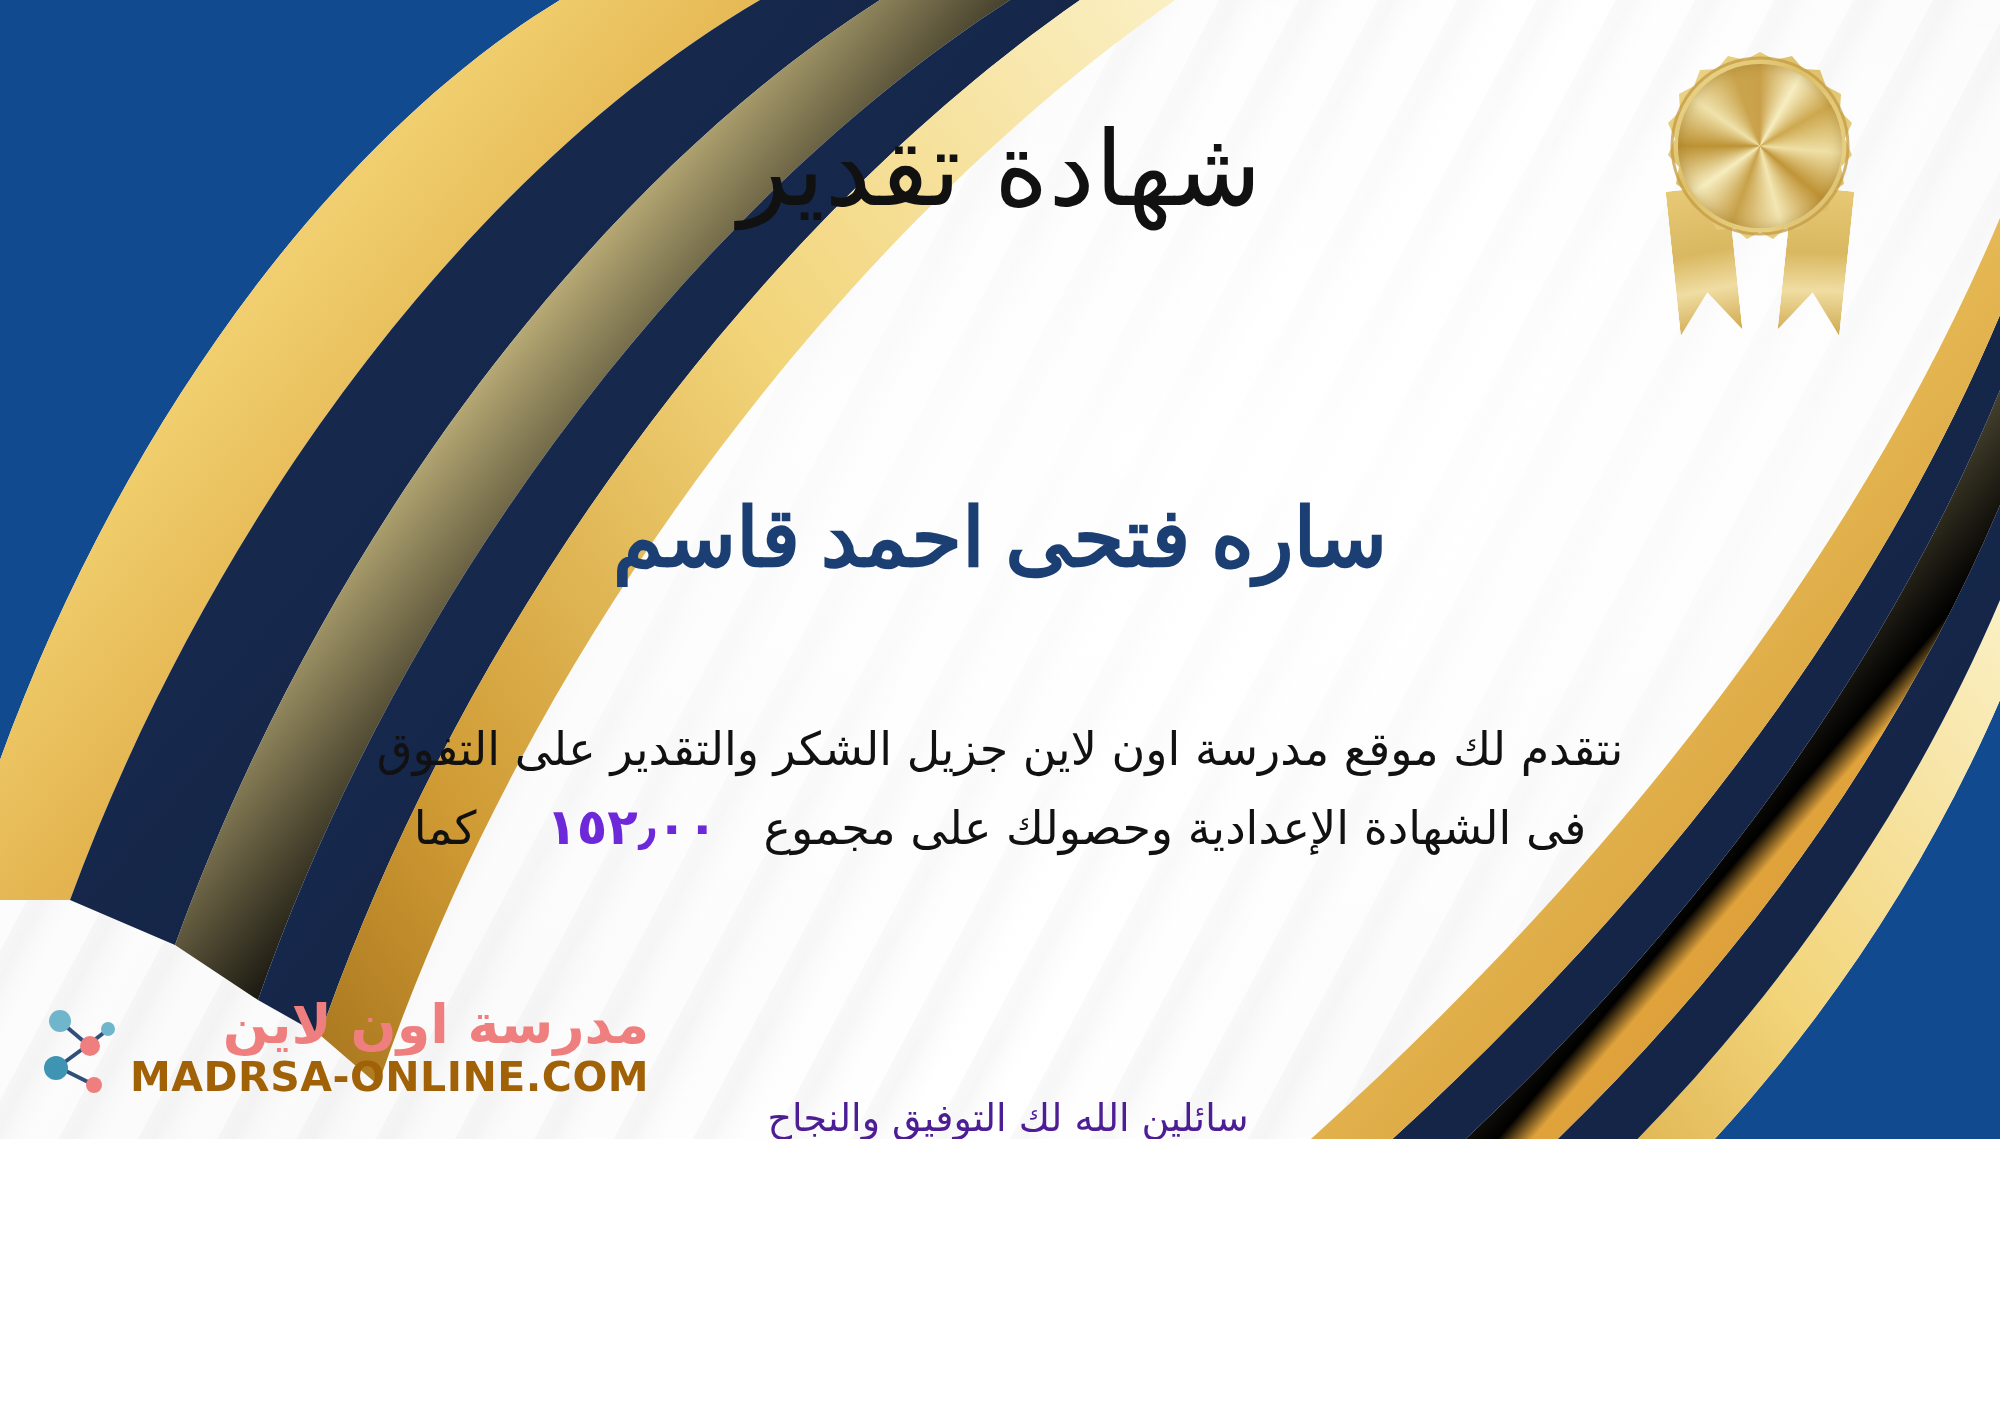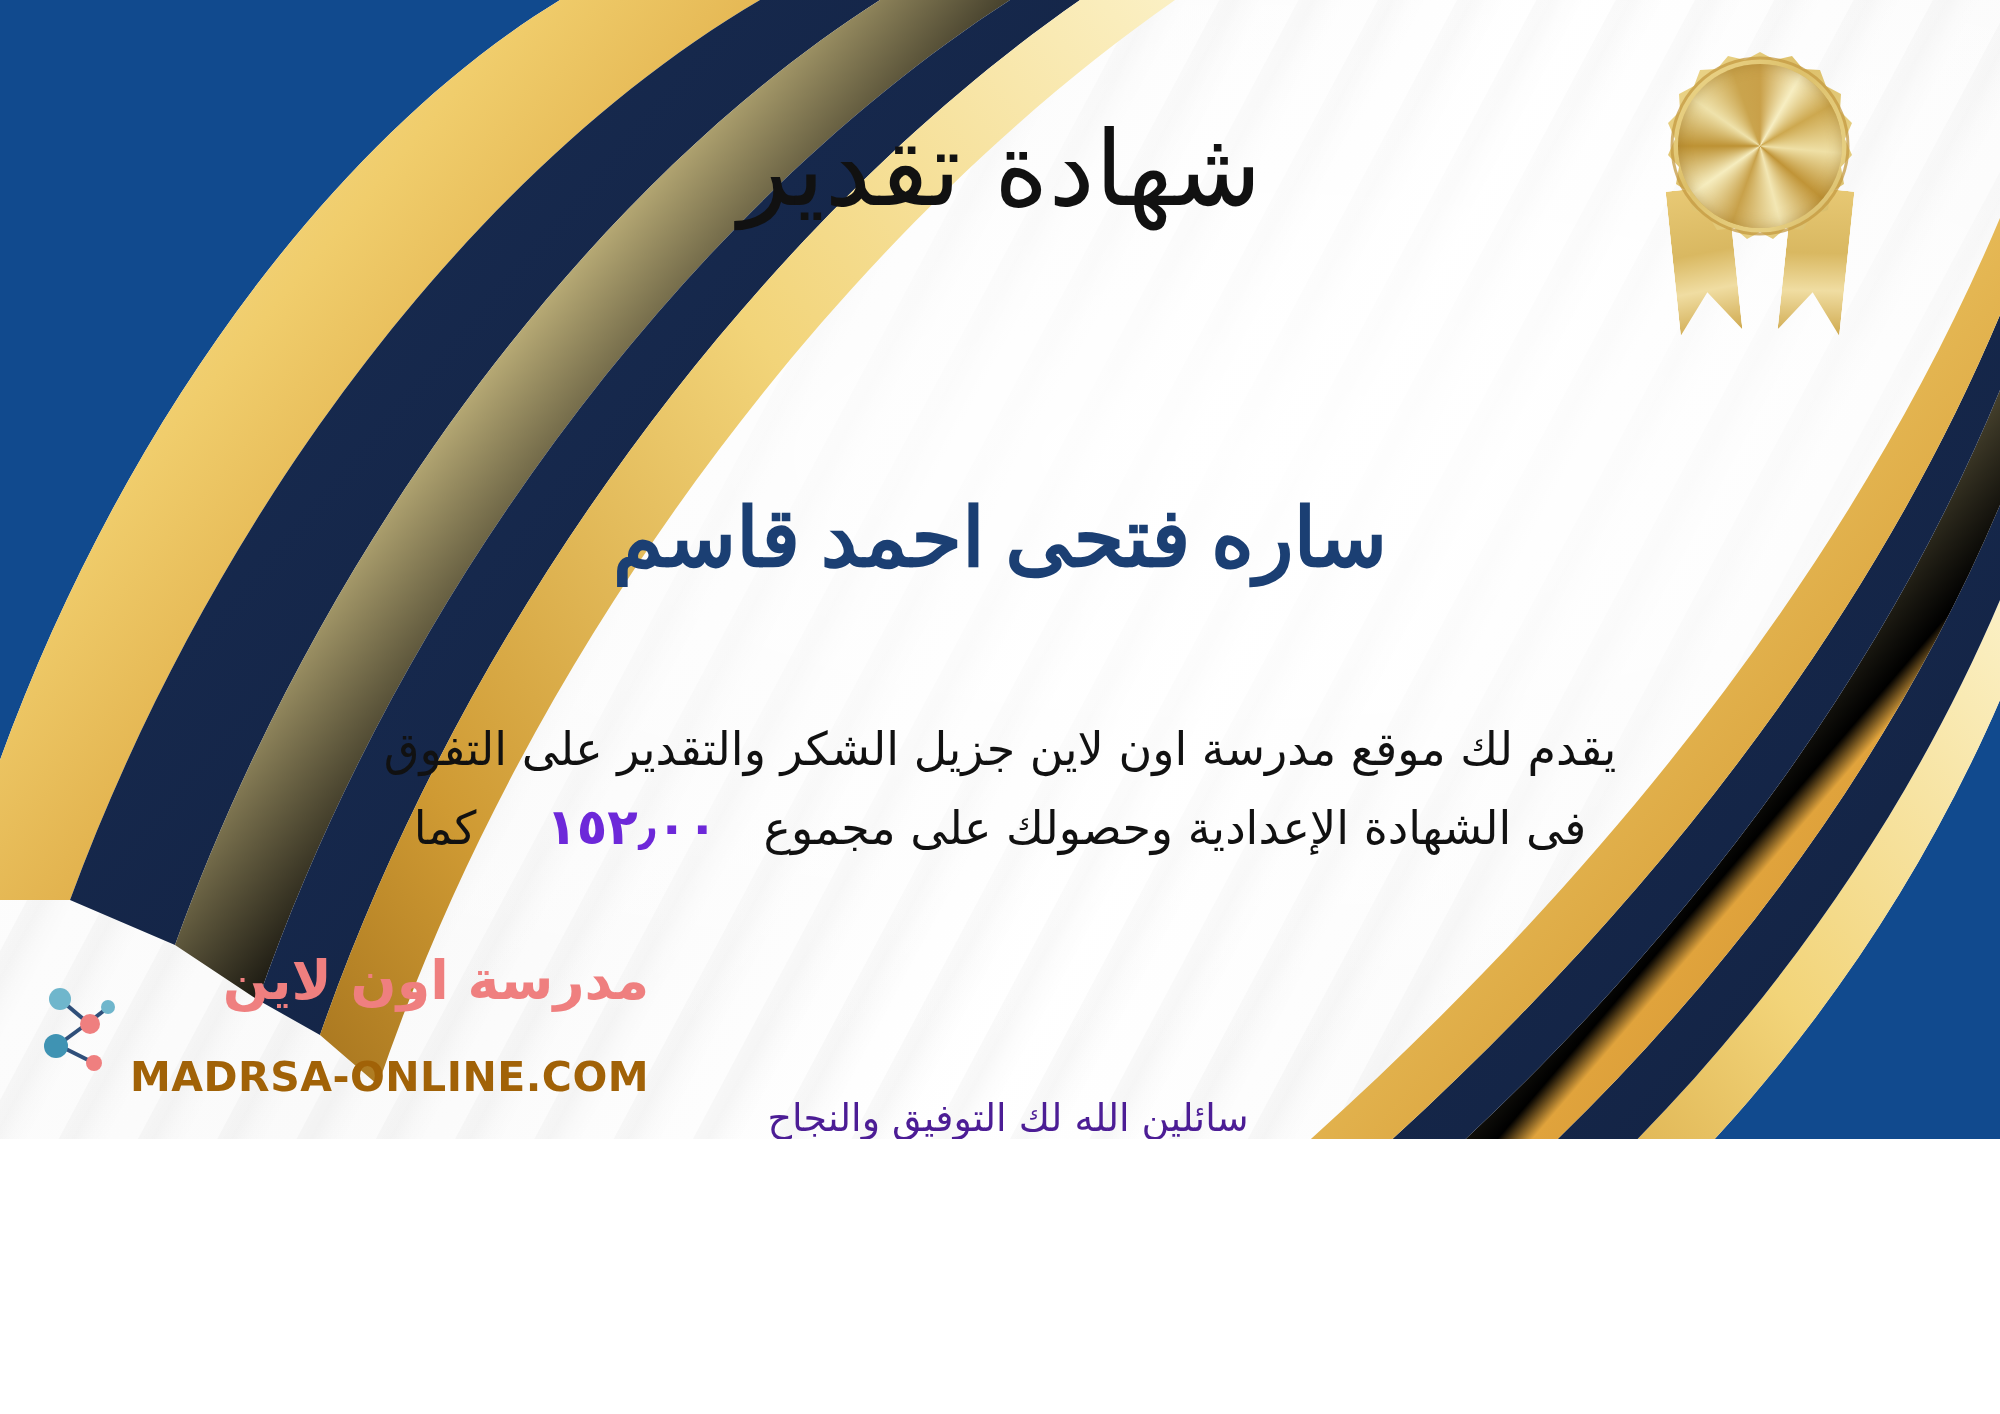--- a/index.html
+++ b/index.html
@@ -177,21 +177,20 @@
     display: flex;
     flex-direction: row-reverse;
     align-items: center;
     gap: 10px;
     direction: rtl;
   }
   .logo-text {
     display: flex;
     flex-direction: column;
     align-items: flex-start;
-    gap: 44px;
   }
   .logo-ar {
     font-size: 54px;
     font-weight: 700;
     color: #ef7f7f;
     line-height: 1.05;
     letter-spacing: 0px;
     direction: rtl;
   }
   .logo-en {
@@ -337,21 +336,21 @@
     </svg>
   </div>
 
   <div class="content">
 
     <div class="cert-title">شهادة تقدير</div>
 
     <div class="student-name">ساره فتحى احمد قاسم</div>
 
     <div class="body-block">
-      <div class="body-line">يقدم لك موقع مدرسة اون لاين جزيل الشكر  والتقدير على التفوق</div>
+      <div class="body-line">نتقدم لك موقع مدرسة اون لاين جزيل الشكر  والتقدير على التفوق</div>
       <div class="body-line">
         <span>فى الشهادة الإعدادية وحصولك على مجموع</span><span class="score">١٥٢٫٠٠</span><span>كما</span>
       </div>
     </div>
 
     <div class="closing-line">سائلين الله لك التوفيق  والنجاح</div>
   </div>
 
   <div class="logo">
     <svg class="logo-mark" viewBox="0 0 92 96">

